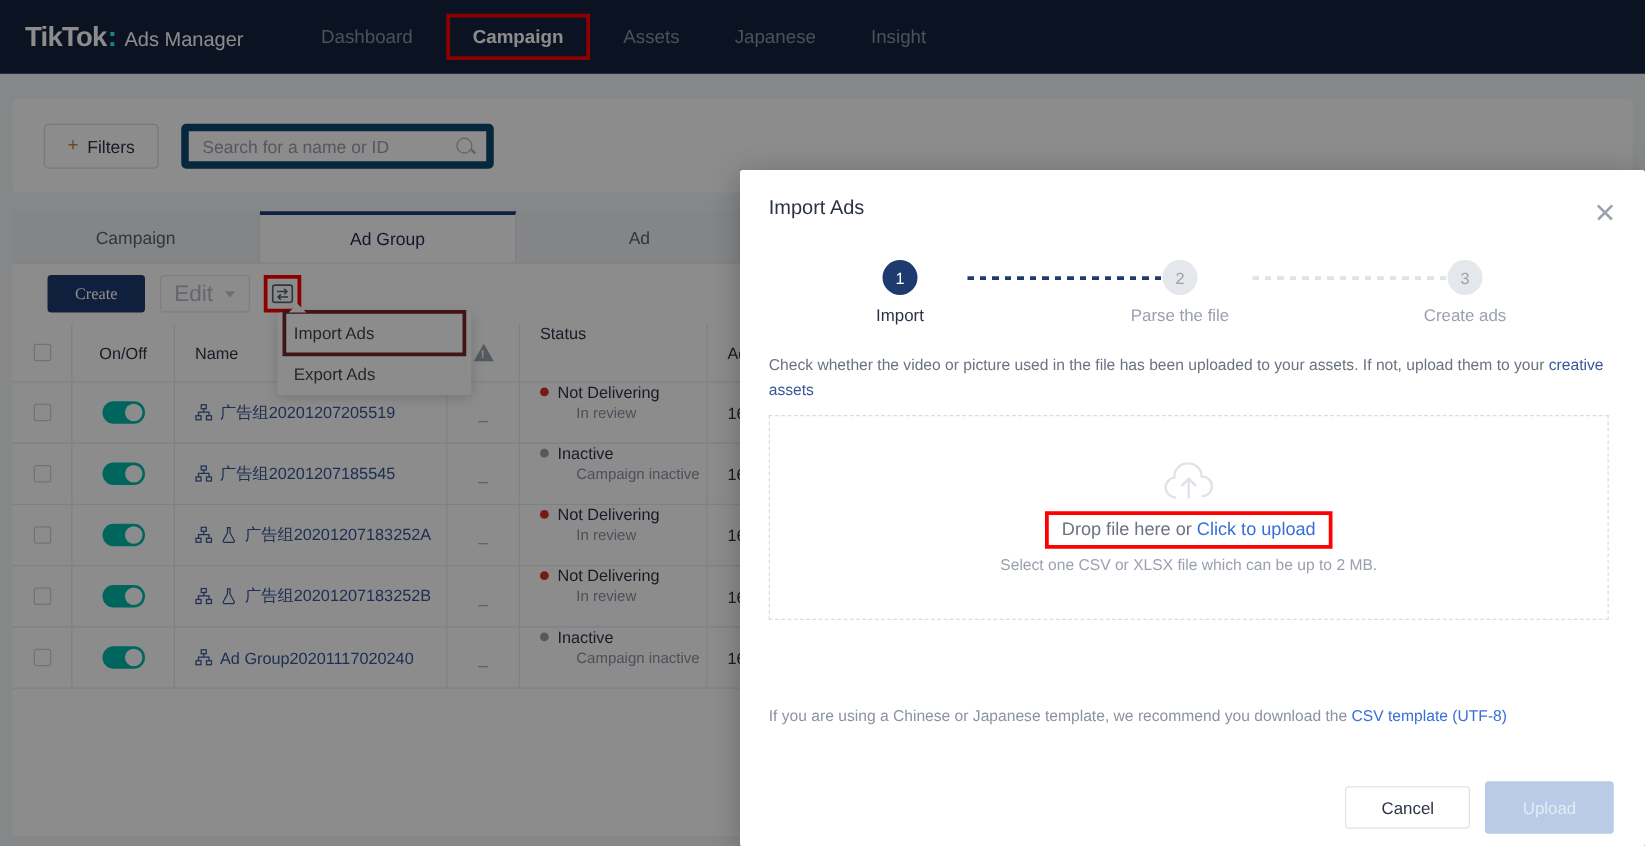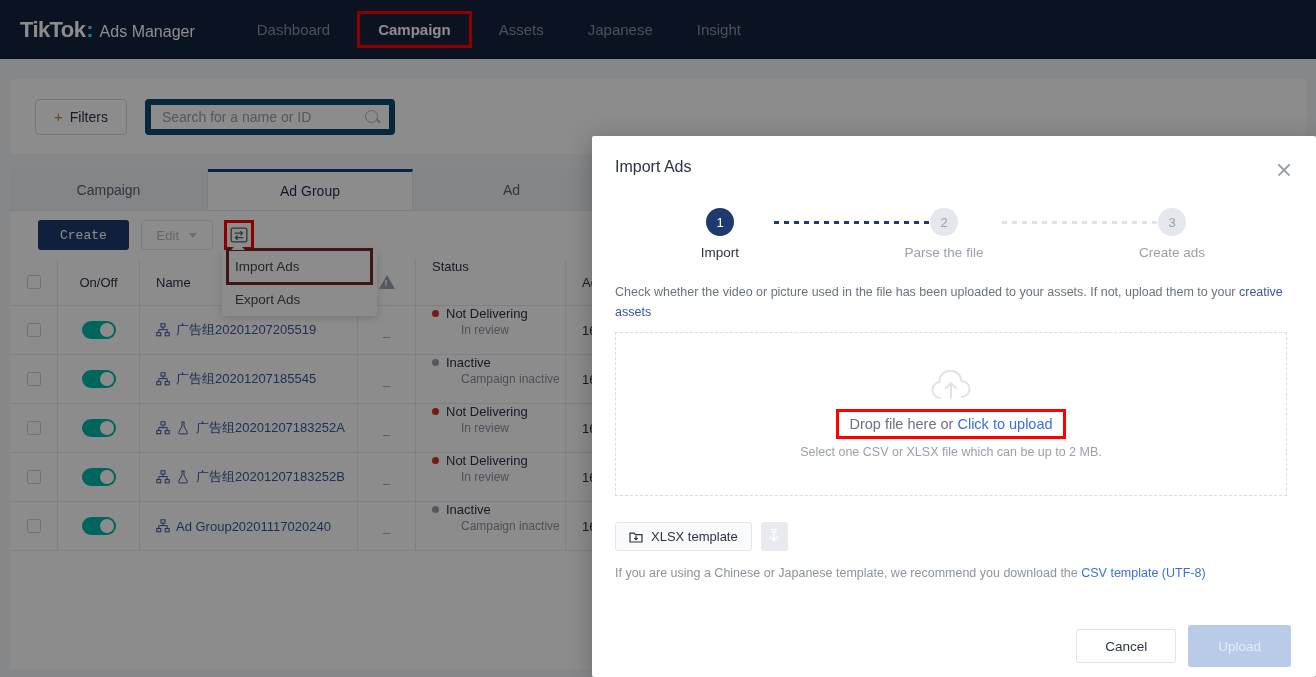--- a/index.html
+++ b/index.html
@@ -67,25 +67,25 @@
     border-right:1px solid #e3e6eb;
   }
   .tab.active {
     background:#ffffff; color:#1e2b4d; border-top:3px solid #1d3c78;
     font-weight:500; width:205px;
   }
   .toolbar { height:48px; display:flex; align-items:center; padding-left:28px; background:#fff; }
   .btn-create {
     height:30px; padding:0 22px; background:#1e3a6e; color:#fff;
     border:none; border-radius:3px; font-size:13px; cursor:pointer;
-    font-family:Liberation Mono, monospace;
+    font-family:Liberation Serif, serif;
   }
   .btn-edit {
     margin-left:12px; height:30px; width:72px; background:#fff;
-    border:1px solid #e3e6eb; border-radius:3px; color:#b7bcc6; font-size:13px;
+    border:1px solid #e3e6eb; border-radius:3px; color:#b7bcc6; font-size:18px;
     display:flex; align-items:center; justify-content:center; cursor:pointer;
   }
   .btn-edit .cv {
     margin-left:10px; width:0; height:0; border-left:4px solid transparent;
     border-right:4px solid transparent; border-top:5px solid #c3c8d1;
   }
   .btn-iotool {
     margin-left:14px; width:24px; height:24px; display:flex; align-items:center;
     justify-content:center; cursor:pointer; position:relative;
     outline:3px solid #ff0000;
@@ -474,36 +474,20 @@
 
     <div class="dropzone">
       <svg class="cloud" width="46" height="34" viewBox="0 0 46 34">
         <path d="M12 28 a8 8 0 0 1 -0.6 -15.9 A11 11 0 0 1 33.4 11.2 A7.5 7.5 0 0 1 34 26.9" fill="none" stroke="#e0e3e9" stroke-width="2" stroke-linecap="round"></path>
         <path d="M23 28 V13 M17.8 18.2 L23 13 L28.2 18.2" fill="none" stroke="#e0e3e9" stroke-width="2" stroke-linecap="round" stroke-linejoin="round"></path>
       </svg>
       <div class="drop-line"><span>Drop file here or </span><span class="blue">Click to upload</span></div>
       <div class="drop-hint">Select one CSV or XLSX file which can be up to 2 MB.</div>
     </div>
 
-    <div class="tpl-row">
-      <div class="btn-xlsx">
-        <svg class="fico" width="14" height="14" viewBox="0 0 14 14">
-          <path d="M1 3.2 h4.2 l1.1 1.4 H13 V12 H1 Z" fill="none" stroke="#2c3345" stroke-width="1.2"></path>
-          <path d="M7 6.2 v3.4 M5.6 8.3 L7 9.7 L8.4 8.3" fill="none" stroke="#2c3345" stroke-width="1.2" stroke-linecap="round"></path>
-        </svg>
-        <span>XLSX template</span>
-      </div>
-      <div class="btn-dl">
-        <svg width="14" height="17" viewBox="0 0 14 17">
-          <rect x="4.2" y="1" width="5.6" height="1.3" fill="#ffffff"></rect>
-          <rect x="4.2" y="3.3" width="5.6" height="1.3" fill="#ffffff"></rect>
-          <path d="M7 5.6 V11.6 M3.4 9 L7 12.6 L10.6 9" fill="none" stroke="#ffffff" stroke-width="1.6" stroke-linecap="round" stroke-linejoin="round"></path>
-        </svg>
-      </div>
-    </div>
 
     <div class="m-foot-note">
       <span>If you are using a Chinese or Japanese template, we recommend you download the </span><a href="#">CSV template (UTF-8)</a>
     </div>
 
     <div class="modal-footer">
       <button class="btn-cancel">Cancel</button>
       <button class="btn-upload">Upload</button>
     </div>
   </div>

